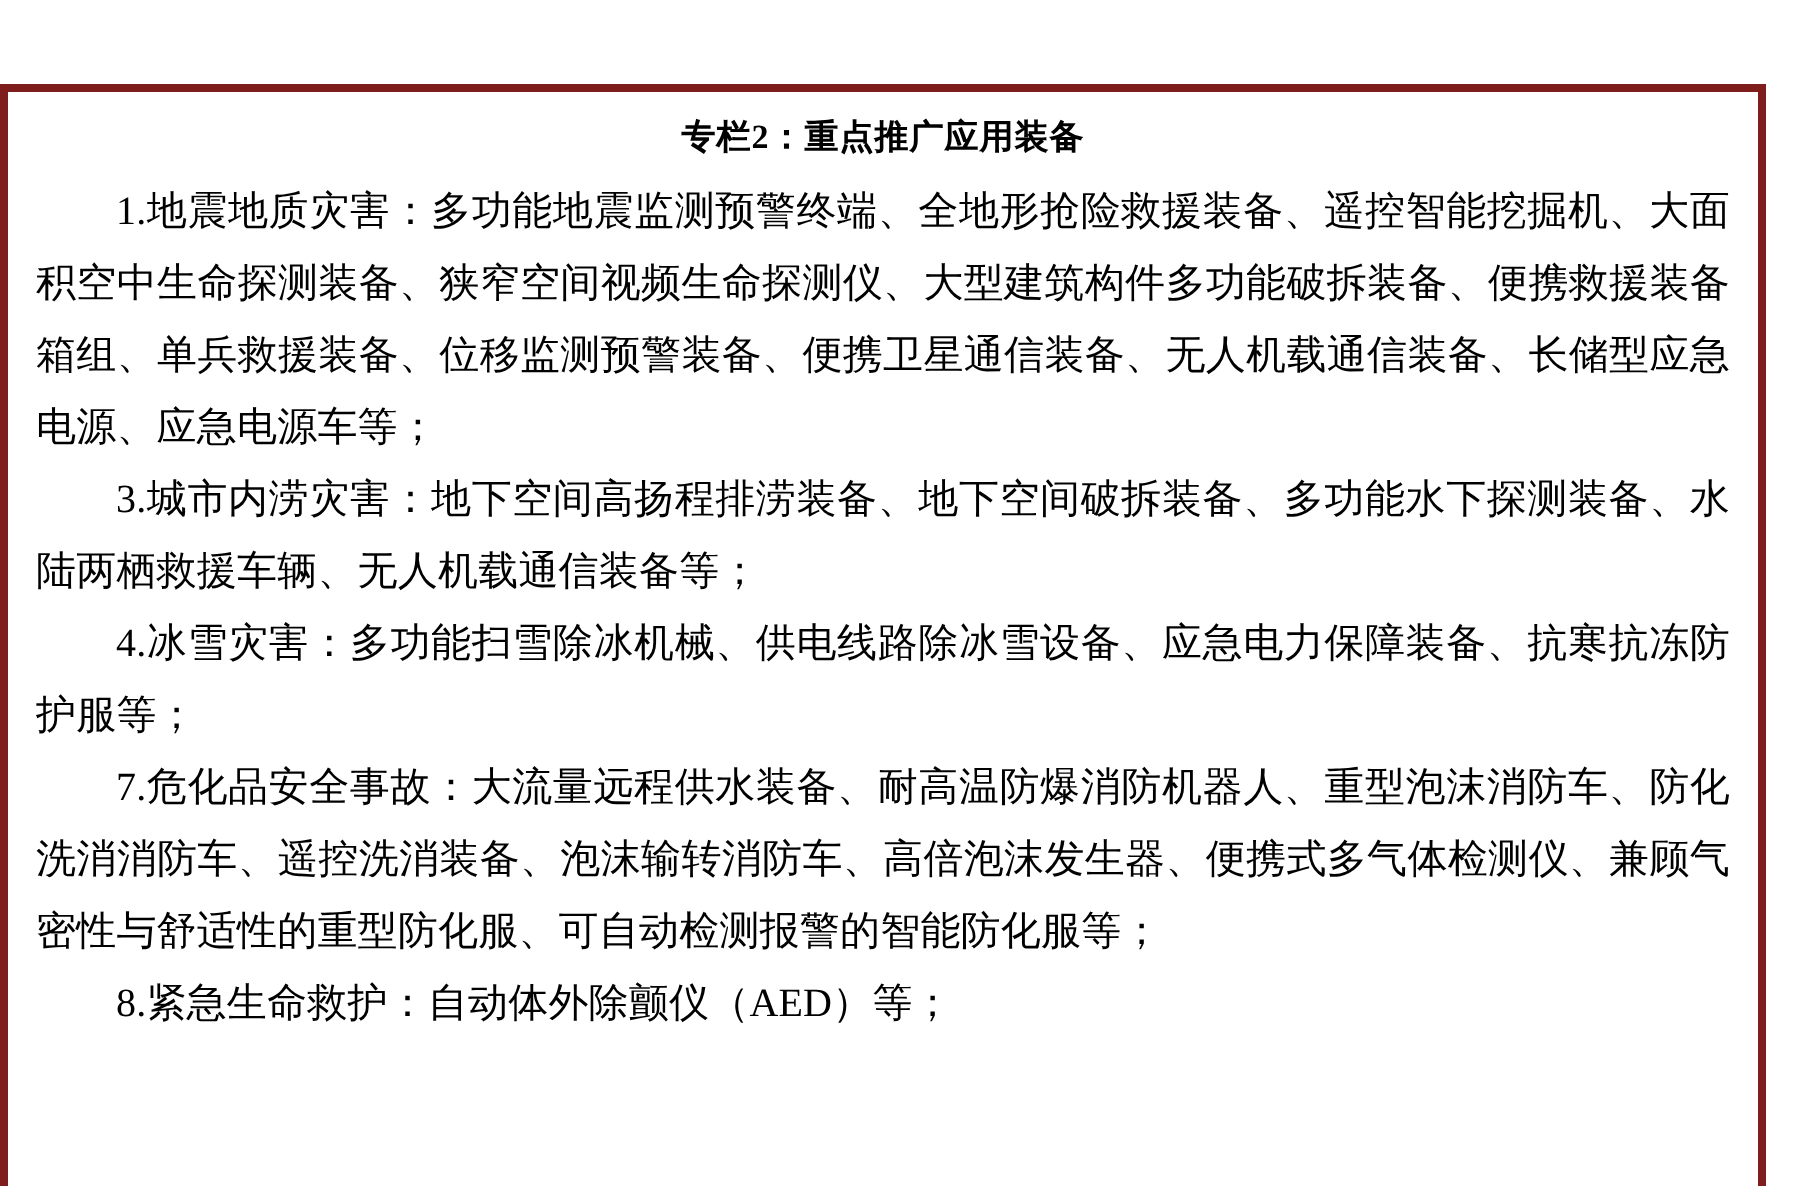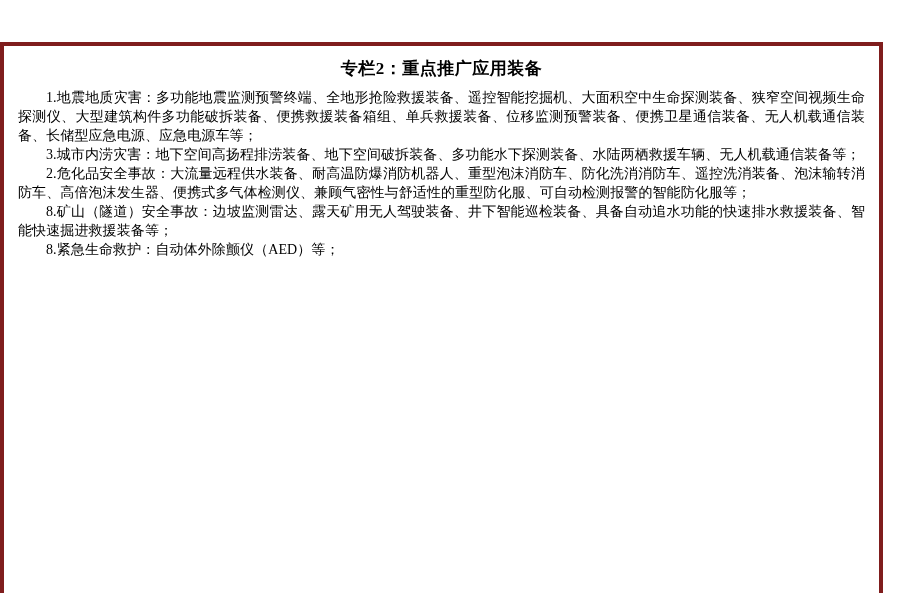--- a/index.html
+++ b/index.html
@@ -28,34 +28,34 @@
   }
   .title {
     text-align: center;
     font-weight: bold;
     font-size: 17px;
     line-height: 26px;
     letter-spacing: 0.5px;
     margin-bottom: 6px;
   }
   .para {
-    font-size: 14px;
-    line-height: 19px;
+    font-size: 20px;
+    line-height: 36px;
     text-align: justify;
     text-justify: inter-ideograph;
     text-indent: 2em;
     margin: 0;
     letter-spacing: 0.1px;
   }
 </style>
 </head>
 <body>
 
 <div class="doc">
   <div class="inner">
     <div class="title">专栏2：重点推广应用装备</div>
     <p class="para">1.地震地质灾害：多功能地震监测预警终端、全地形抢险救援装备、遥控智能挖掘机、大面积空中生命探测装备、狭窄空间视频生命探测仪、大型建筑构件多功能破拆装备、便携救援装备箱组、单兵救援装备、位移监测预警装备、便携卫星通信装备、无人机载通信装备、长储型应急电源、应急电源车等；</p>
     <p class="para">3.城市内涝灾害：地下空间高扬程排涝装备、地下空间破拆装备、多功能水下探测装备、水陆两栖救援车辆、无人机载通信装备等；</p>
-    <p class="para">2.危化品安全事故：大流量远程供水装备、耐高温防爆消防机器人、重型泡沫消防车、防化洗消消防车、遥控洗消装备、泡沫输转消防车、高倍泡沫发生器、便携式多气体检测仪、兼顾气密性与舒适性的重型防化服、可自动检测报警的智能防化服等；</p>
-    <p class="para">8.矿山（隧道）安全事故：边坡监测雷达、露天矿用无人驾驶装备、井下智能巡检装备、具备自动追水功能的快速排水救援装备、智能快速掘进救援装备等；</p>
+    <p class="para">4.冰雪灾害：多功能扫雪除冰机械、供电线路除冰雪设备、应急电力保障装备、抗寒抗冻防护服等；</p>
+    <p class="para">7.危化品安全事故：大流量远程供水装备、耐高温防爆消防机器人、重型泡沫消防车、防化洗消消防车、遥控洗消装备、泡沫输转消防车、高倍泡沫发生器、便携式多气体检测仪、兼顾气密性与舒适性的重型防化服、可自动检测报警的智能防化服等；</p>
     <p class="para">8.紧急生命救护：自动体外除颤仪（AED）等；</p>
   </div>
 </div>
 
 </body></html>

